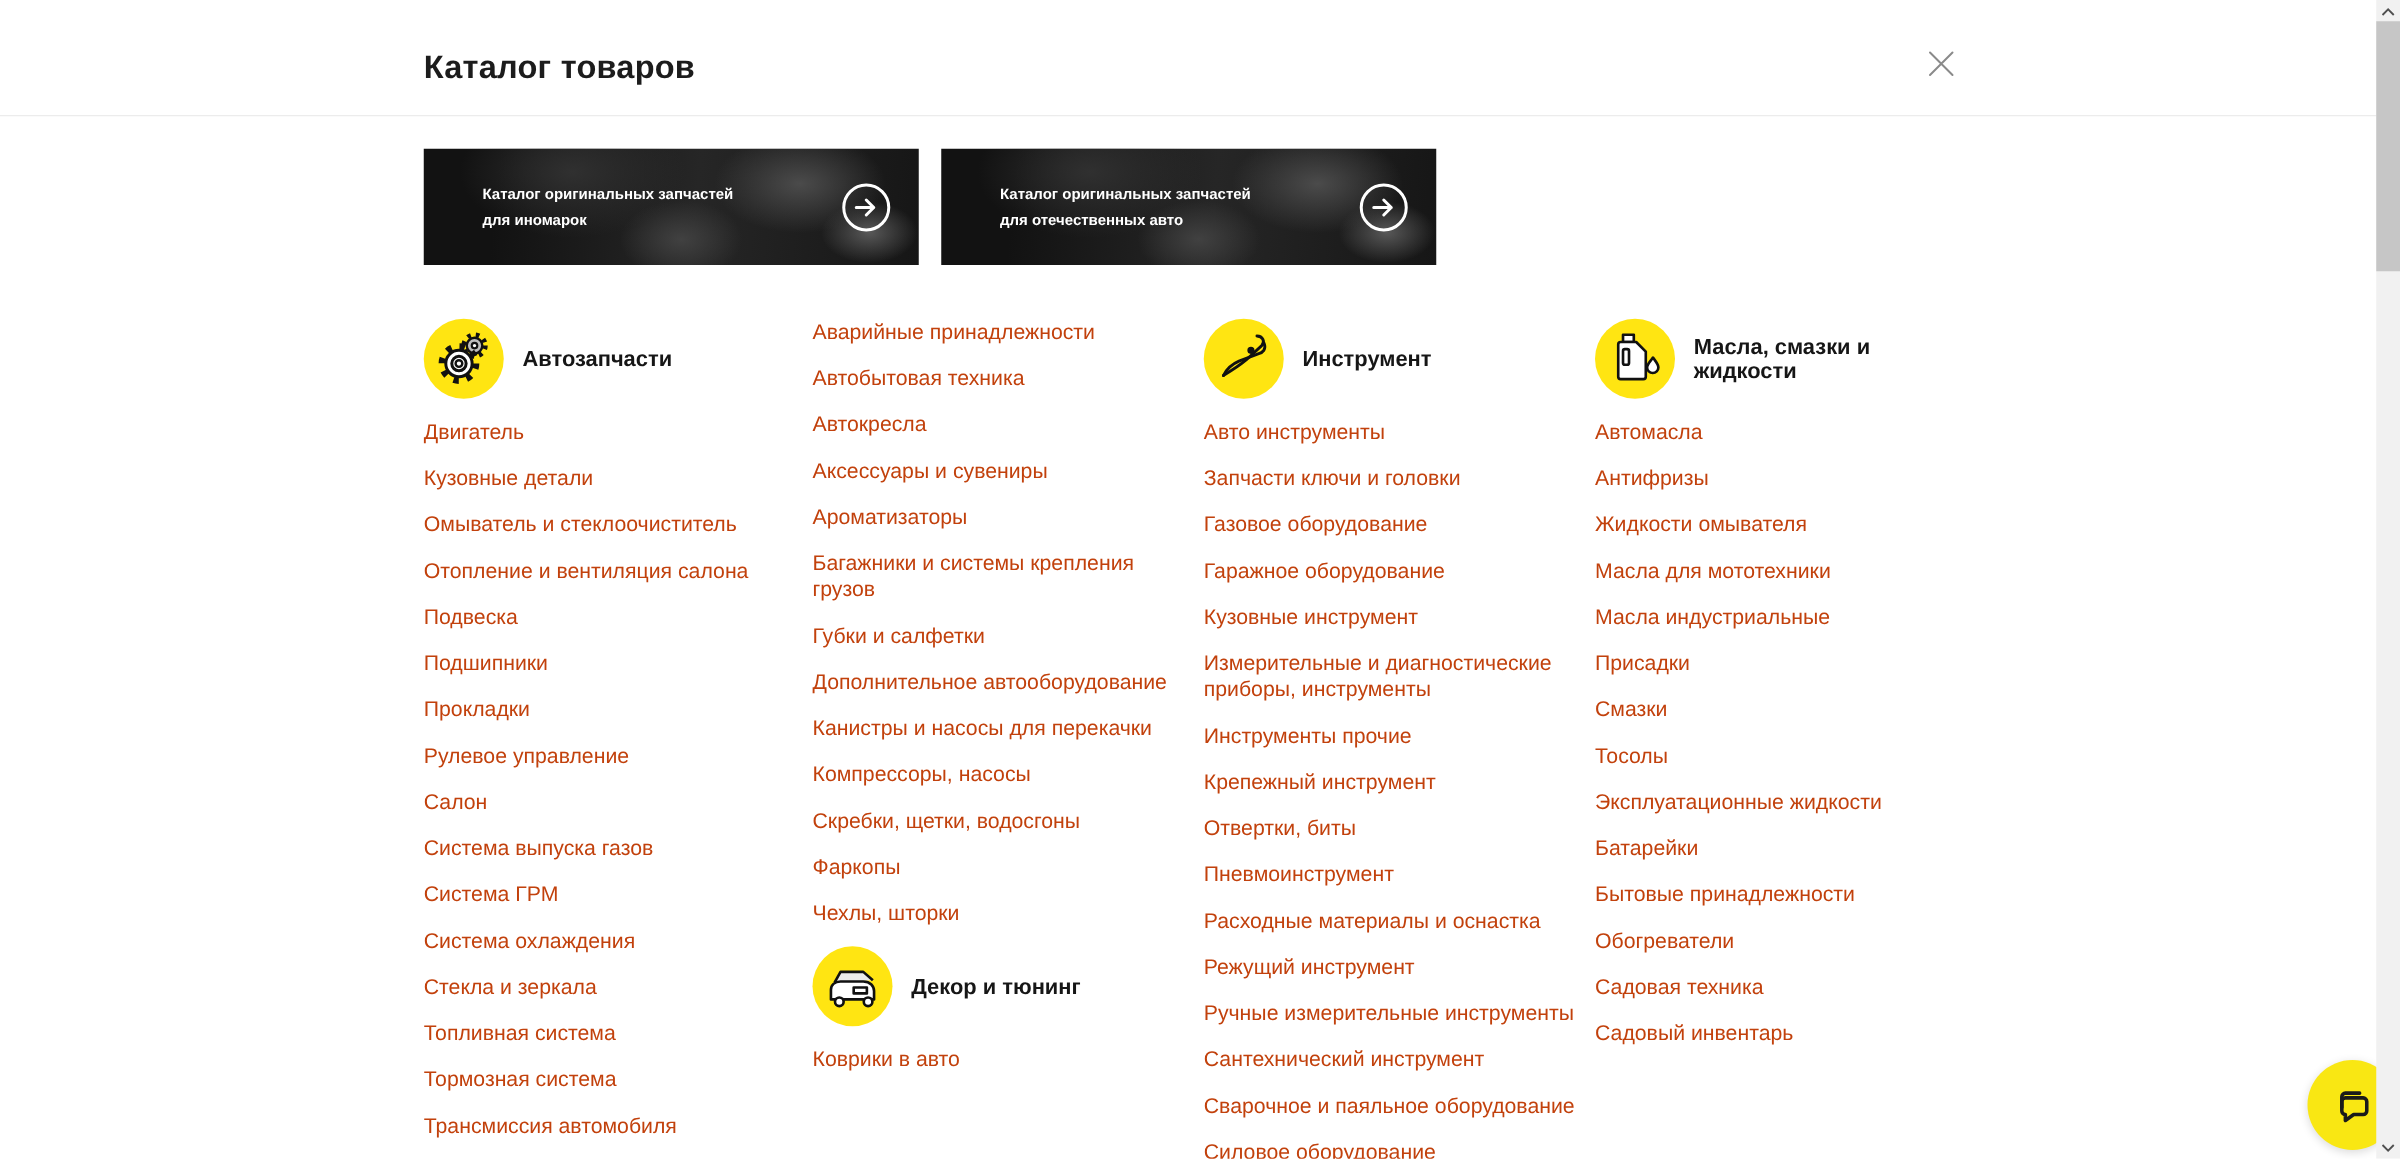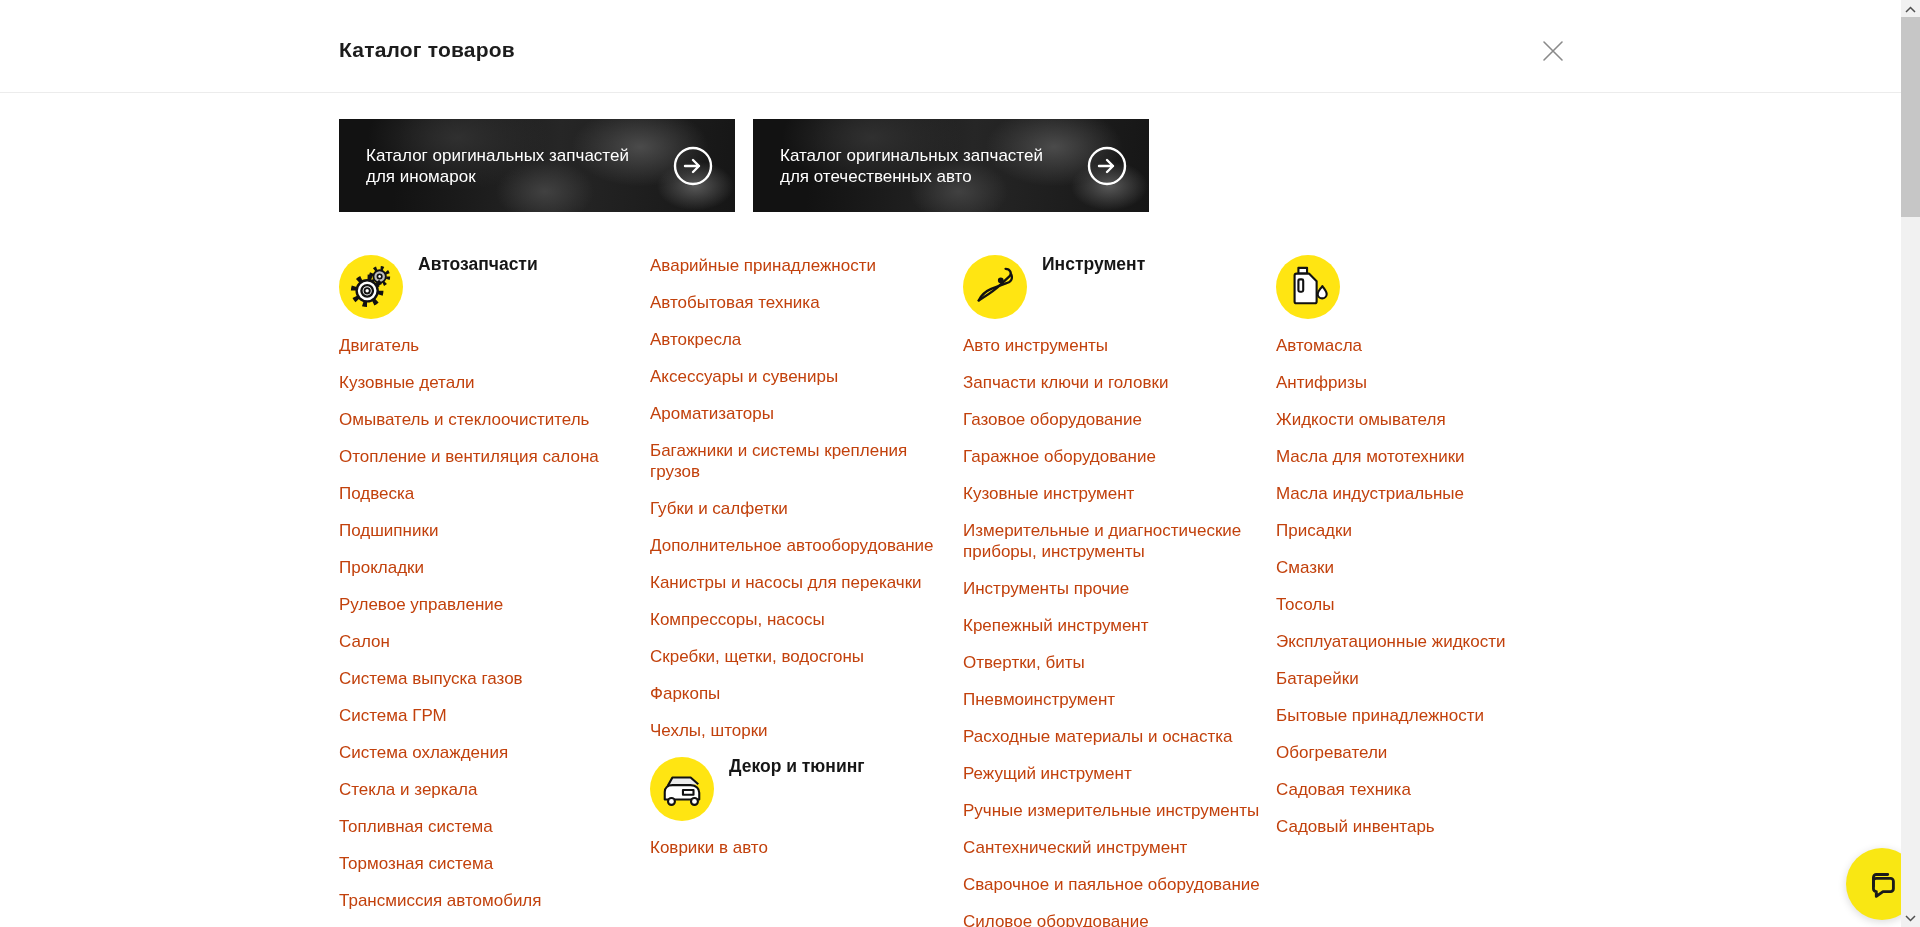--- a/index.html
+++ b/index.html
@@ -1,46 +1,46 @@
 <!DOCTYPE html>
 <html><head>
 <meta charset="utf-8">
 <style>
   *{margin:0;padding:0;box-sizing:border-box}
   html,body{width:1920px;height:927px;overflow:hidden;background:#fff;
     font-family:"Liberation Sans",sans-serif;position:relative}
 
   
-  .page-title{position:absolute;left:339px;top:38px;font-size:21px;font-weight:bold;
+  .page-title{position:absolute;left:339px;top:38px;font-size:26px;font-weight:bold;
     color:#1c1c1c;letter-spacing:.2px}
   .header-divider{position:absolute;top:92px;left:0;width:1901px;height:1px;background:#ececec}
   .close-btn{position:absolute;left:1536px;top:33px;width:36px;height:36px;background:none;
     border:none;cursor:pointer;padding:0}
   .close-btn svg{width:34px;height:34px;display:block}
 
   
   .banners{position:absolute;left:339px;top:119px;display:flex;gap:18px}
   .banner{position:relative;width:396px;height:93px;display:flex;align-items:center;
     cursor:pointer;overflow:hidden;
     background:
       radial-gradient(95px 55px at 76% 30%, #4b4b4b, transparent 72%),
       radial-gradient(70px 45px at 52% 78%, #414141, transparent 70%),
       radial-gradient(55px 35px at 90% 72%, #585858, transparent 70%),
       radial-gradient(120px 70px at 30% 20%, #303030, transparent 75%),
       linear-gradient(95deg,#121212 15%,#262626 55%,#161616)}
-  .banner-text{white-space:pre-line;color:#fff;font-weight:normal;font-size:17px;
-    line-height:21px;padding-left:27px;position:relative;z-index:2;max-width:310px}
+  .banner-text{white-space:pre-line;color:#fff;font-weight:bold;font-size:12px;
+    line-height:21px;padding-left:47px;position:relative;z-index:2;max-width:310px}
   .banner-arrow{position:absolute;right:22px;top:50%;transform:translateY(-50%);
     width:40px;height:40px;z-index:2}
 
   
   .catalog{position:absolute;left:339px;top:255px;width:1245px;height:672px}
   .col{position:absolute;top:0;width:302px}
   .col-0{left:0}.col-1{left:311px}.col-2{left:624px}.col-3{left:937px}
-  .sec-header{display:flex;gap:15px;height:64px;margin-bottom:16px;cursor:pointer}
+  .sec-header{display:flex;align-items:center;gap:15px;height:64px;margin-bottom:16px;cursor:pointer}
   .sec-header.sub{margin-top:12px}
   .sec-icon{width:64px;height:64px;border-radius:50%;background:#ffe512;flex:0 0 64px;
     display:flex;align-items:center;justify-content:center}
   .sec-icon svg{width:46px;height:46px;display:block}
   .sec-title{font-size:17.5px;font-weight:bold;color:#161616;line-height:19px;max-width:218px}
   .sec-list{list-style:none}
   .cat-link{font-size:17px;line-height:21px;color:#c2410c;margin-bottom:16px;cursor:pointer;
     max-width:302px}
 
   
@@ -195,20 +195,21 @@
     <div class="col col-3">
       <div class="sec-header">
         <span class="sec-icon">
           <svg viewBox="0 0 48 48" fill="none" stroke="#111" stroke-width="2.2" stroke-linejoin="round">
             <rect x="14" y="4" width="9" height="6" fill="#fff"></rect>
             <path d="M12 10 h13 l8 8 v21 a2 2 0 0 1 -2 2 H12 a2 2 0 0 1 -2 -2 V12 a2 2 0 0 1 2 -2 z" fill="#fff"></path>
             <rect x="14" y="16" width="5" height="13" rx="1.5"></rect>
             <path d="M39 23 c2.5 3.6 4.5 5.6 4.5 8.2 a4.7 4.7 0 0 1 -9.4 0 c0 -2.6 2.4 -4.6 4.9 -8.2 z" fill="#fff"></path>
           </svg>
         </span>
+        <span class="sec-title">Масла, смазки и жидкости</span>
       </div>
       <ul class="sec-list">
         <li class="cat-link">Автомасла</li>
         <li class="cat-link">Антифризы</li>
         <li class="cat-link">Жидкости омывателя</li>
         <li class="cat-link">Масла для мототехники</li>
         <li class="cat-link">Масла индустриальные</li>
         <li class="cat-link">Присадки</li>
         <li class="cat-link">Смазки</li>
         <li class="cat-link">Тосолы</li>

